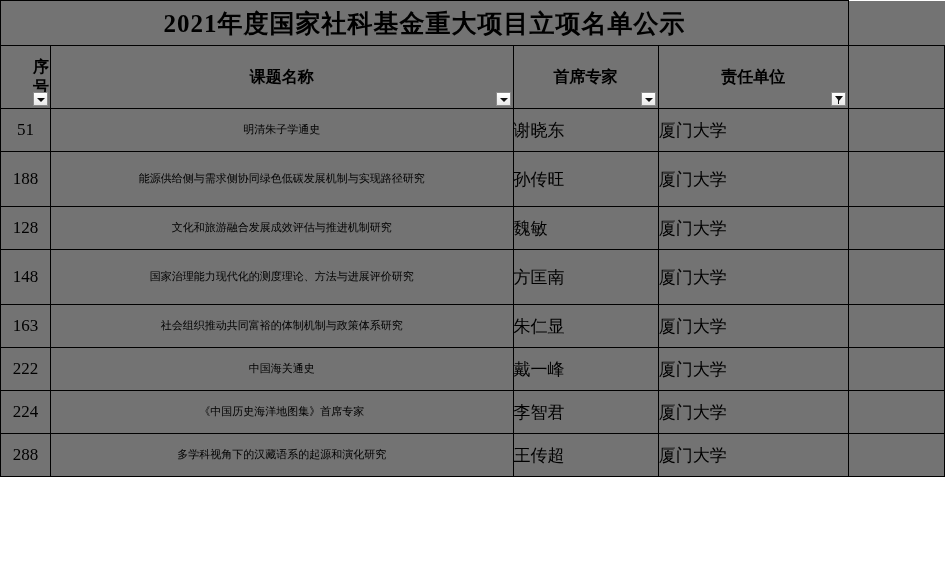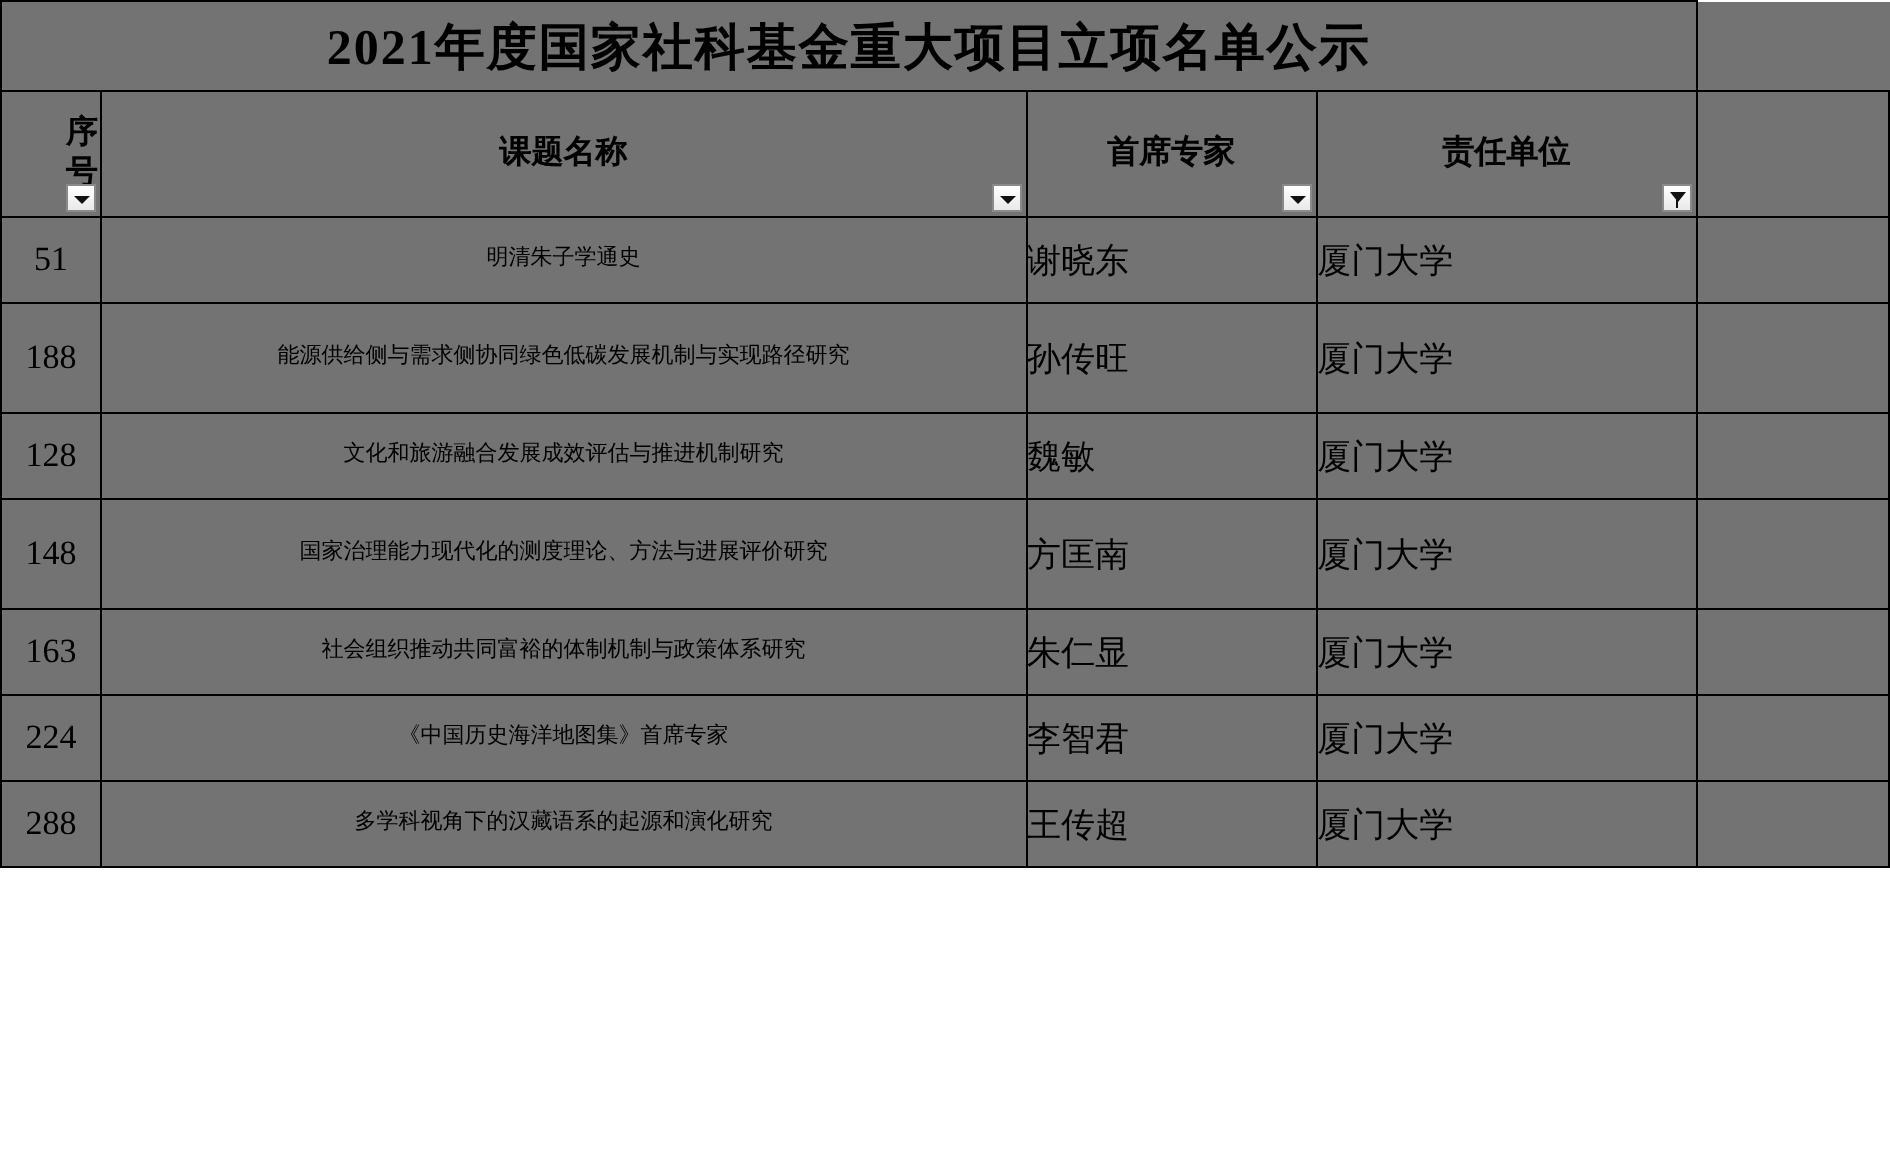--- a/index.html
+++ b/index.html
@@ -200,20 +200,27 @@
       </tr>
 
       <tr class="r-short">
         <td class="seq">163</td>
         <td class="title">社会组织推动共同富裕的体制机制与政策体系研究</td>
         <td class="exp">朱仁显</td>
         <td class="unit">厦门大学</td>
         <td class="extra"></td>
       </tr>
 
+      <tr class="r-short">
+        <td class="seq">222</td>
+        <td class="title">中国海关通史</td>
+        <td class="exp">戴一峰</td>
+        <td class="unit">厦门大学</td>
+        <td class="extra"></td>
+      </tr>
 
       <tr class="r-short">
         <td class="seq">224</td>
         <td class="title">《中国历史海洋地图集》首席专家</td>
         <td class="exp">李智君</td>
         <td class="unit">厦门大学</td>
         <td class="extra"></td>
       </tr>
 
       <tr class="r-short">

